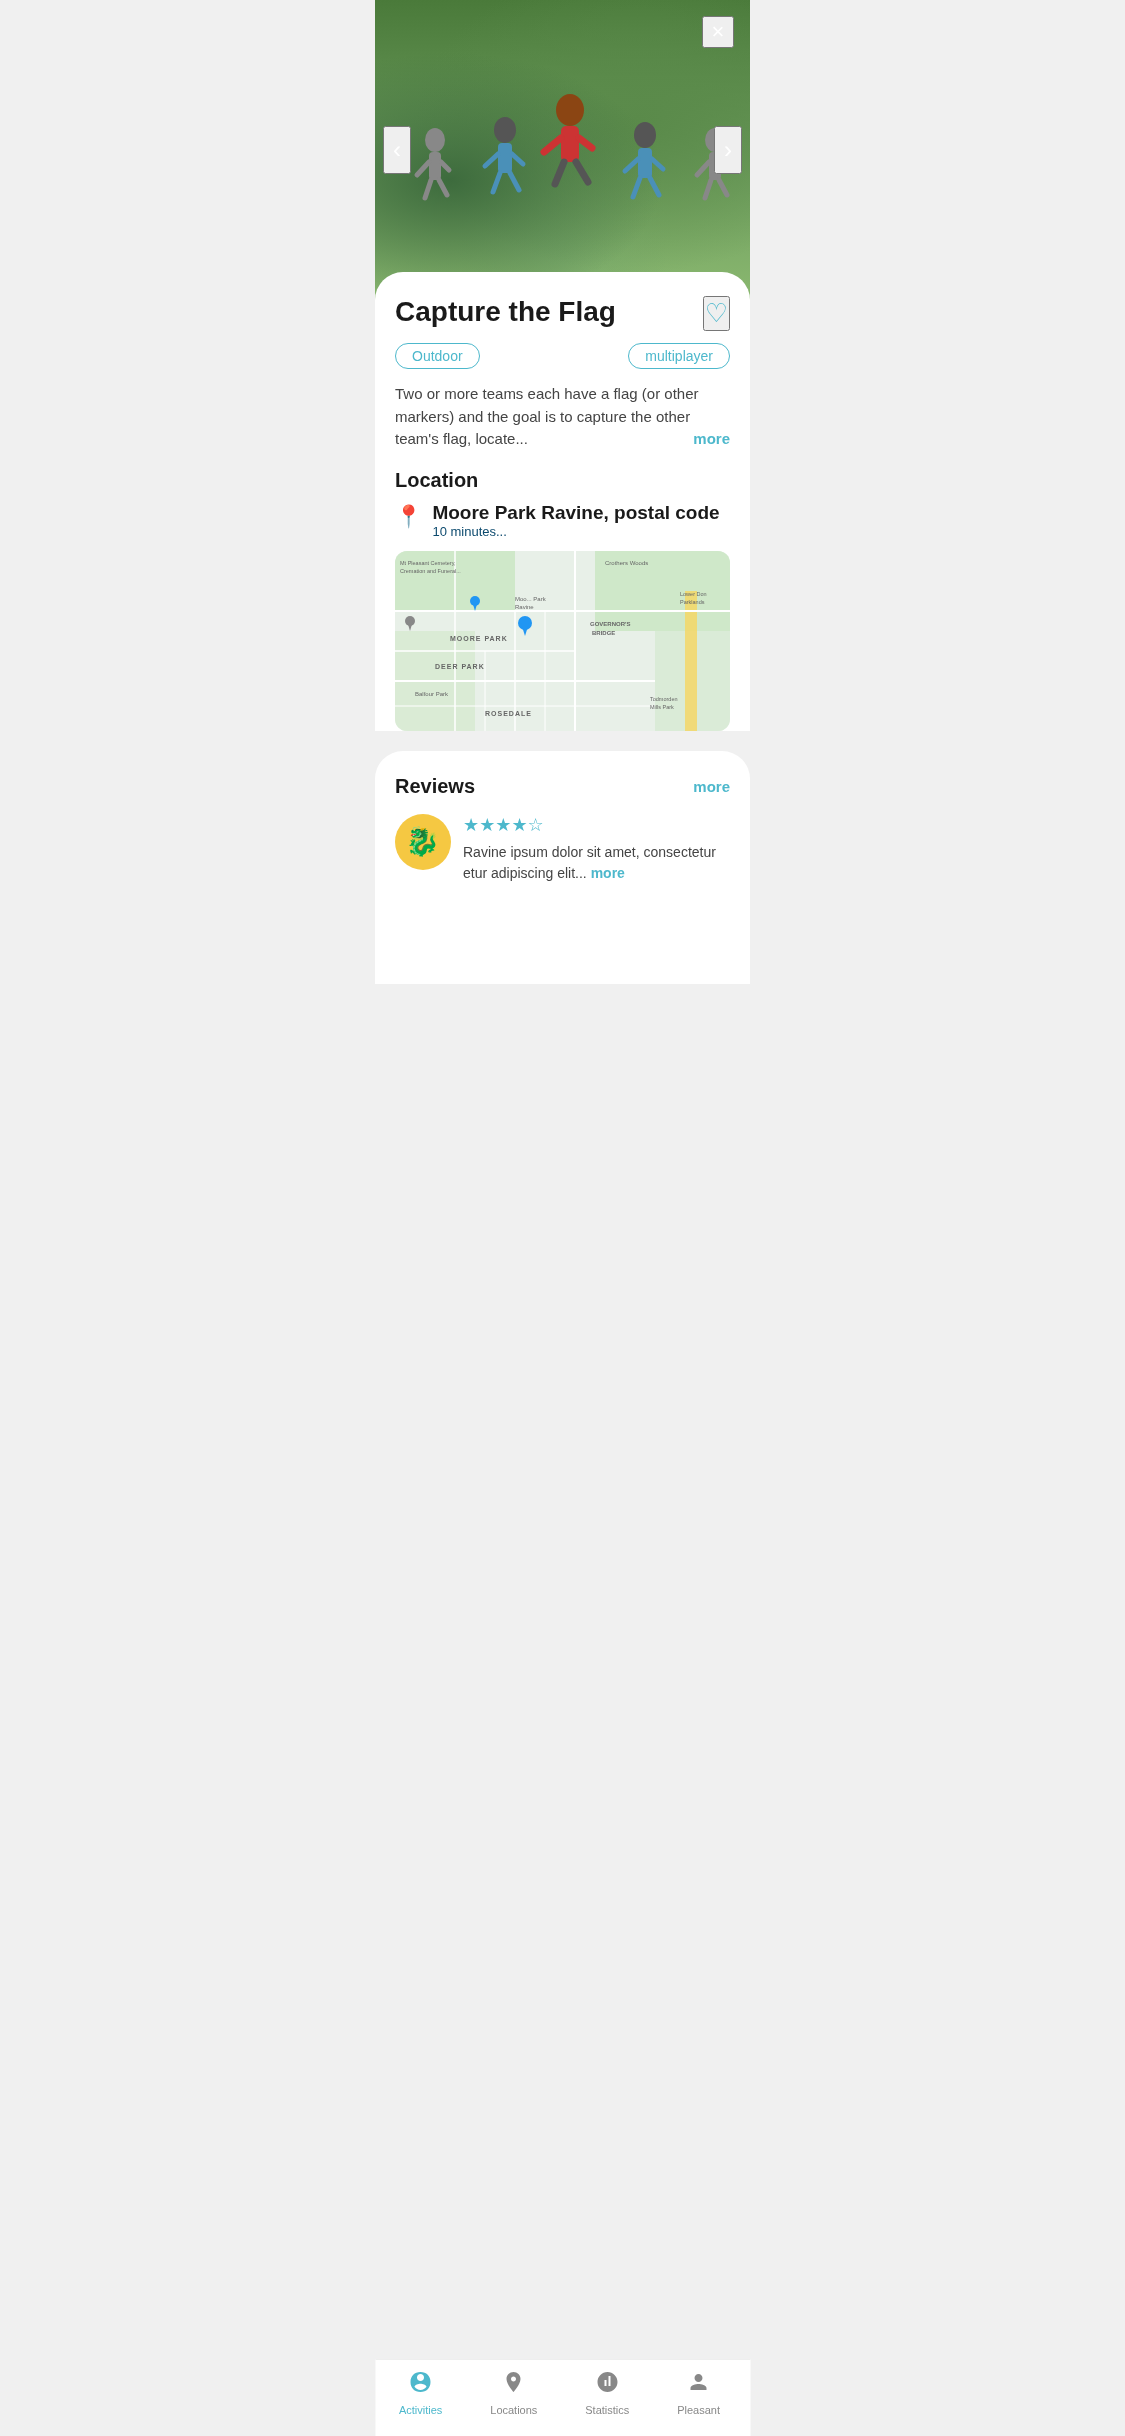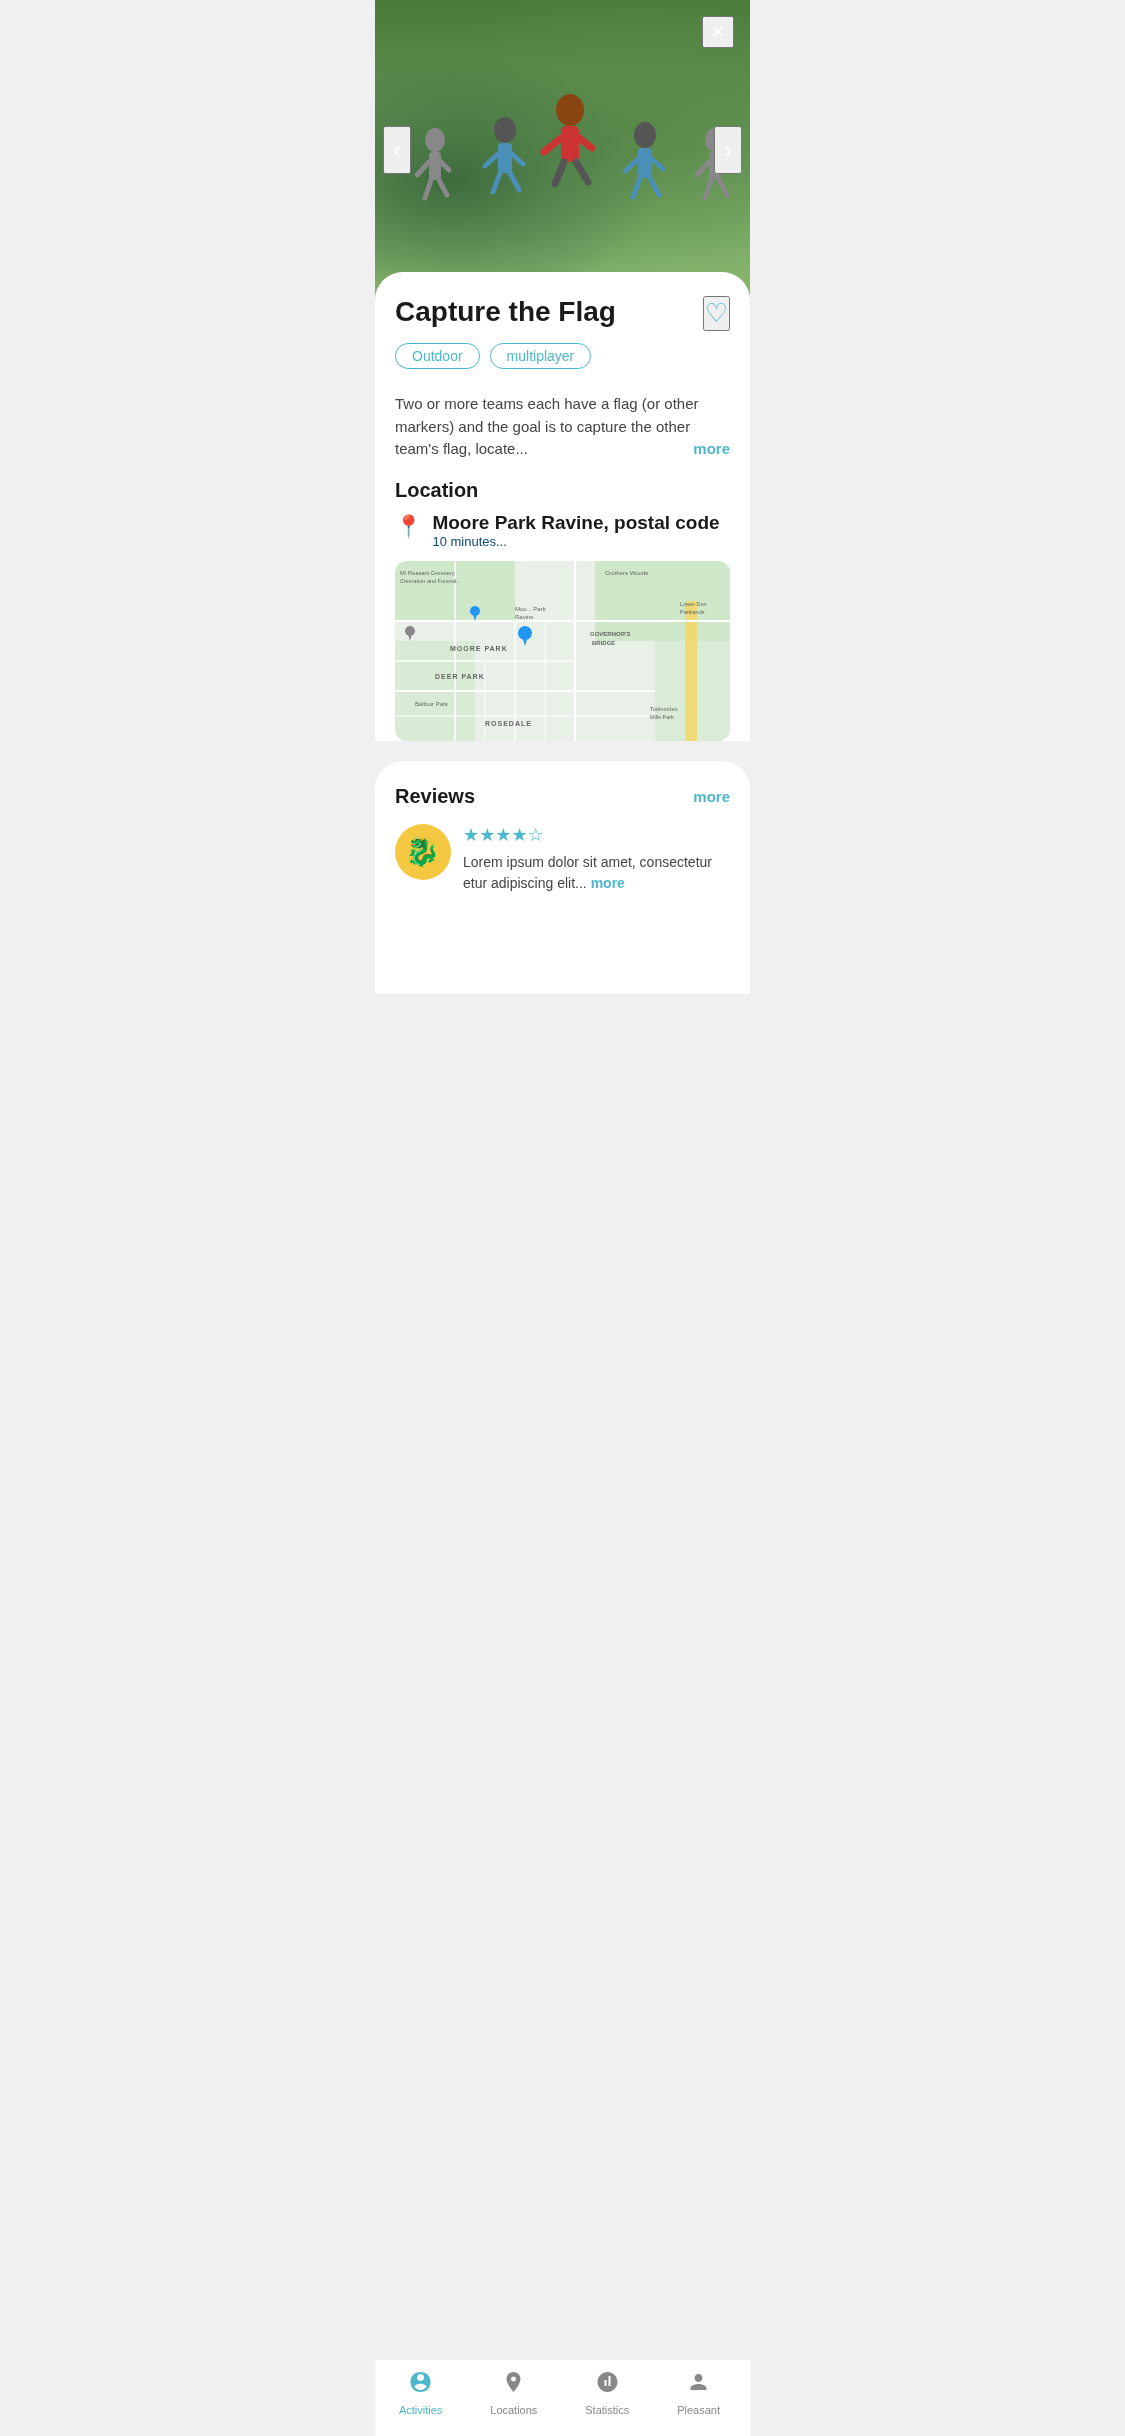--- a/index.html
+++ b/index.html
@@ -87,21 +87,22 @@
       color: #4db8cc;
       font-size: 26px;
       cursor: pointer;
       margin-left: 12px;
     }
 
     
     .tags {
       display: flex;
       gap: 10px;
-      margin-bottom: 24px;
+      margin-bottom: 14px;
+      justify-content: space-between;
     }
     .tag {
       border: 1.5px solid #4db8cc;
       color: #4db8cc;
       border-radius: 20px;
       padding: 4px 16px;
       font-size: 14px;
       font-weight: 500;
     }
 
@@ -409,21 +410,21 @@
     <span class="reviews-title">Reviews</span>
     <span class="more-link">more</span>
   </div>
   <div class="review-row">
     <div class="reviewer-avatar">
       <span class="reviewer-avatar-inner">🐉</span>
     </div>
     <div class="review-content">
       <div class="stars">★★★★☆</div>
       <p class="review-text">
-        <span>Lorem ipsum dolor sit amet, consectetur etur adipiscing elit...</span>
+        <span>Ravine ipsum dolor sit amet, consectetur etur adipiscing elit...</span>
         <span class="review-more">more</span>
       </p>
     </div>
   </div>
   <div class="spacer"></div>
 </div>
 
 <nav class="bottom-nav">
   <div class="nav-item">
     <span class="nav-icon active">

